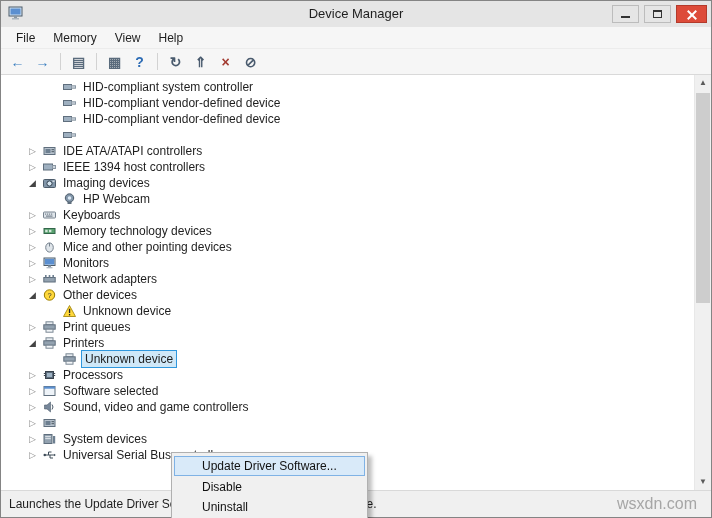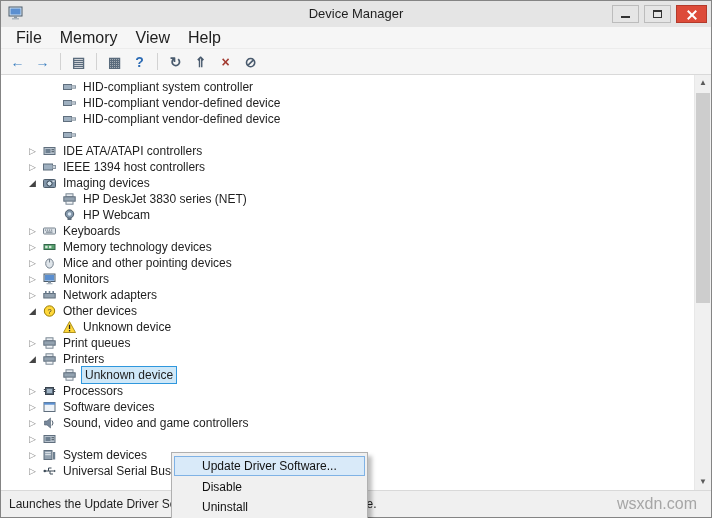--- a/index.html
+++ b/index.html
@@ -16,21 +16,21 @@
   .wc { width:27px; height:18px; background:#e5e5e5; border:1px solid #bcbcbc;
         display:flex; align-items:center; justify-content:center; position:relative; cursor:default; }
   .wc.close { background:#dd4b39; border-color:#b33a2b; width:31px; }
   .glyph-min { width:9px; height:0; border-bottom:2px solid #333; margin-top:6px; }
   .glyph-max { width:9px; height:8px; border:1px solid #333; border-top-width:2px; }
   .glyph-x1,.glyph-x2 { position:absolute; left:9px; top:8px; width:12px; height:2px; background:#fff; }
   .glyph-x1 { transform:rotate(45deg); } .glyph-x2 { transform:rotate(-45deg); }
 
   
   .menubar { position:absolute; top:26px; left:0; right:0; height:22px; background:#f6f6f6;
-             display:flex; align-items:center; font-size:16px; color:#1e1e1e;
+             display:flex; align-items:center; font-size:12px; color:#1e1e1e;
              border-bottom:1px solid #ececec; padding-left:6px; }
   .menu-item { padding:3px 9px; cursor:default; }
 
   
   .toolbar { position:absolute; top:48px; left:0; right:0; height:26px; background:#f6f6f6;
              border-bottom:1px solid #d9d9d9; display:flex; align-items:center; padding-left:5px; gap:2px; }
   .tb-btn { width:23px; height:21px; display:flex; align-items:center; justify-content:center;
             font-size:14px; font-weight:bold; cursor:default; border:1px solid transparent; }
   .tb-sep { width:1px; height:17px; background:#d2d2d2; margin:0 4px; }
 
@@ -188,30 +188,20 @@
               <rect x="0.5" y="2.5" width="12" height="8" rx="1" fill="#8296a9" stroke="#4d5c6b"></rect>
               <circle cx="6.5" cy="6.5" r="2.6" fill="#d8e8f4" stroke="#33414e"></circle>
               <rect x="9.5" y="3.5" width="2" height="1.5" fill="#d0d8e0"></rect>
             </svg>
           </span>
           <span class="tree-label">Imaging devices</span>
         </div>
         <div class="tree-row lvl2">
           <span class="dev-icon">
             <svg width="13" height="12" viewBox="0 0 13 12">
-              <rect x="3" y="0.8" width="7" height="3" fill="#e7ecf0" stroke="#7b8894"></rect>
-              <rect x="0.8" y="3.8" width="11.4" height="4.4" fill="#93a2b0" stroke="#5f6e7d"></rect>
-              <rect x="3" y="8.2" width="7" height="3" fill="#f3f6f8" stroke="#7b8894"></rect>
-            </svg>
-          </span>
-          <span class="tree-label">HP DeskJet 3830 series (NET)</span>
-        </div>
-        <div class="tree-row lvl2">
-          <span class="dev-icon">
-            <svg width="13" height="12" viewBox="0 0 13 12">
               <circle cx="6.5" cy="5" r="4.2" fill="#8296a9" stroke="#4d5c6b"></circle>
               <circle cx="6.5" cy="5" r="1.8" fill="#dbe9f5"></circle>
               <rect x="4.5" y="9" width="4" height="2" fill="#5f6e7d"></rect>
             </svg>
           </span>
           <span class="tree-label">HP Webcam</span>
         </div>
         <div class="tree-row lvl1">
           <span class="expander collapsed">▷</span>
           <span class="dev-icon">
@@ -338,21 +328,21 @@
           <span class="tree-label">Processors</span>
         </div>
         <div class="tree-row lvl1">
           <span class="expander collapsed">▷</span>
           <span class="dev-icon">
             <svg width="13" height="12" viewBox="0 0 13 12">
               <rect x="1" y="1.5" width="11" height="9" fill="#eef3f8" stroke="#5f6e7d"></rect>
               <rect x="1" y="1.5" width="11" height="2.2" fill="#5b8fd0"></rect>
             </svg>
           </span>
-          <span class="tree-label">Software devices</span>
+          <span class="tree-label">Software selected</span>
         </div>
         <div class="tree-row lvl1">
           <span class="expander collapsed">▷</span>
           <span class="dev-icon">
             <svg width="13" height="12" viewBox="0 0 13 12">
               <path d="M1.5 4 H4 L7.5 1 V11 L4 8 H1.5 Z" fill="#77879a" stroke="#4d5c6b" stroke-width="0.6"></path>
               <path d="M9 3.5 Q11 6 9 8.5" fill="none" stroke="#4d5c6b"></path>
             </svg>
           </span>
           <span class="tree-label">Sound, video and game controllers</span>

